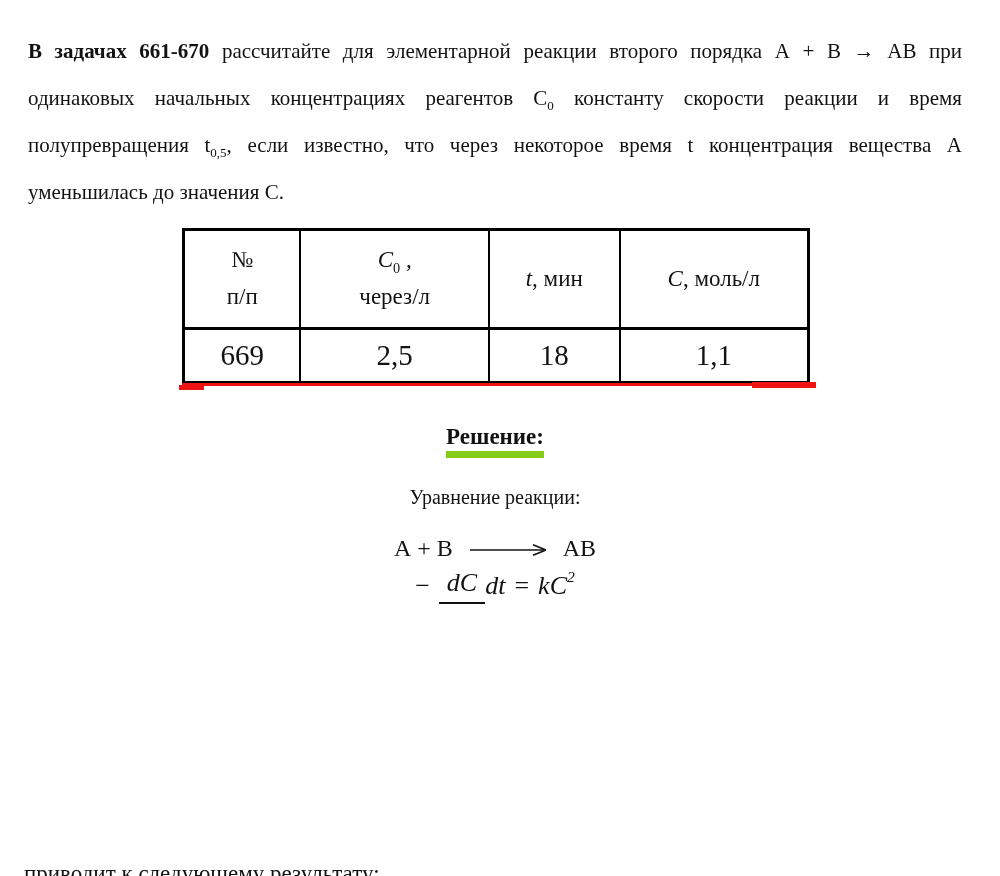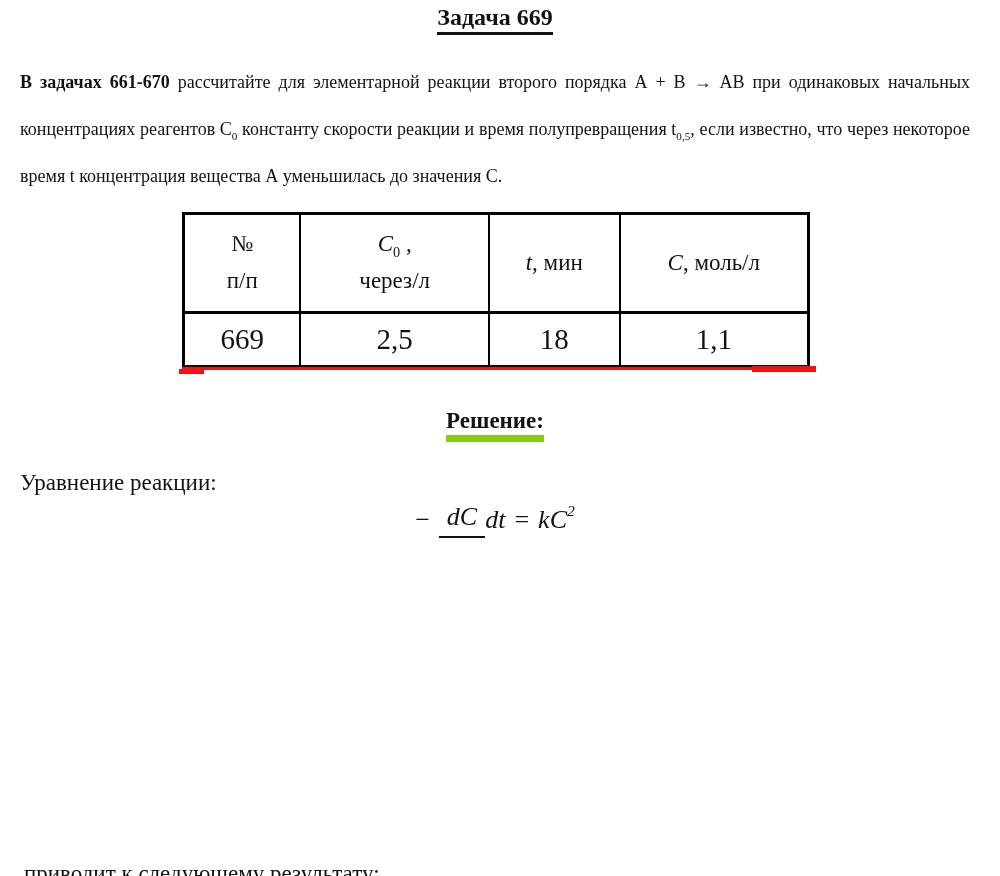--- a/index.html
+++ b/index.html
@@ -10,21 +10,21 @@
   }
   .page{position:relative;box-sizing:border-box;width:1000px;height:876px;padding:4px 30px 0 20px;}
   .b{font-weight:bold;}
   .i{font-style:italic;}
   sub{font-size:0.62em;line-height:0;}
   sup{font-size:0.6em;line-height:0;}
 
   .doc-title{text-align:center;font-size:24px;font-weight:bold;margin:0;}
   .doc-title .u{display:inline-block;border-bottom:3px solid #121212;padding-bottom:1px;}
 
-  p.body-par{font-size:18px;line-height:47px;text-align:justify;margin:0;}
+  p.body-par{font-size:21px;line-height:47px;text-align:justify;margin:8px;}
   #intro{margin-top:24px;}
 
   
   .table-wrap{position:relative;width:628px;margin:12px 0 0 162px;}
   table.data{border-collapse:collapse;table-layout:fixed;width:628px;}
   table.data td{
     border:2px solid #000;text-align:center;vertical-align:middle;
     padding:0;
   }
   table.data{border:3px solid #000;}
@@ -34,42 +34,41 @@
   td.c2{width:184px;}
   td.c3{width:127px;}
   td.c4{width:184px;}
   .red-line{position:absolute;left:0;right:-2px;bottom:-2px;height:3px;background:#ee1414;}
   .red-left{position:absolute;left:-3px;bottom:-6px;width:25px;height:5px;background:#ee1414;}
   .red-right{position:absolute;right:-6px;bottom:-4px;width:64px;height:6px;background:#ee1414;}
 
   .solution-heading{text-align:center;font-size:23px;font-weight:bold;margin-top:40px;}
   .solution-heading .u{display:inline-block;border-bottom:7px solid #84cc16;padding-bottom:1px;}
 
-  .eq-label{font-size:23px;margin-top:28px;}
+  .eq-label{font-size:20px;margin-top:28px;text-align:center;}
 
   .reaction{display:flex;justify-content:center;align-items:center;gap:16px;font-size:24px;margin-top:26px;}
   .reaction svg{display:block;margin-top:3px;}
 
   #par2{margin-top:36px;}
 
   .formula{display:flex;justify-content:center;align-items:center;gap:9px;font-size:26px;margin-top:6px;}
   .frac{display:inline-flex;align-items:center;}
   .frac .num{padding:0 8px 4px;border-bottom:2px solid #121212;}
   .frac .den{padding-top:0;}
   .formula .minus{font-style:normal;}
   .rhs sup{position:relative;top:-2px;}
 
   .footer-line{position:absolute;left:24px;top:861px;font-size:23px;white-space:nowrap;}
 </style>
 </head>
 <body>
 
 <div class="page">
 
-  <h1 class="doc-title"><span class="u">Задача 669</span></h1>
 
   <p class="body-par" id="intro"><span class="b">В задачах 661-670</span><span> рассчитайте для элементарной реакции второго порядка А + В → АВ при одинаковых начальных концентрациях реагентов С</span><sub>0</sub><span> константу скорости реакции и время полупревращения t</span><sub>0,5</sub><span>, если известно, что через некоторое время t концентрация вещества А уменьшилась до значения С.</span></p>
 
   <div class="table-wrap">
     <table class="data">
       <thead>
         <tr>
           <td class="c1"><span>№</span><br><span>п/п</span></td>
           <td class="c2"><span class="i">C</span><sub>0</sub><span> ,</span><br><span>через/л</span></td>
           <td class="c3"><span class="i">t</span><span>, мин</span></td>
@@ -87,20 +86,28 @@
     </table>
     <div class="red-line"></div>
     <div class="red-left"></div>
     <div class="red-right"></div>
   </div>
 
   <div class="solution-heading"><span class="u">Решение:</span></div>
 
   <div class="eq-label">Уравнение реакции:</div>
 
+  <div class="reaction">
+    <span>А + В</span>
+    <svg width="78" height="14" viewBox="0 0 78 14">
+      <line x1="1" y1="7" x2="75" y2="7" stroke="#121212" stroke-width="1.7"></line>
+      <path d="M77 7 L64 1.8 M77 7 L64 12.2" stroke="#121212" stroke-width="1.7" fill="none"></path>
+    </svg>
+    <span>АВ</span>
+  </div>
 
 
   <div class="formula">
     <span class="minus">−</span>
     <span class="frac">
       <span class="num i">dC</span>
       <span class="den i">dt</span>
     </span>
     <span>=</span>
     <span class="i rhs"><span>kC</span><sup>2</sup></span>

